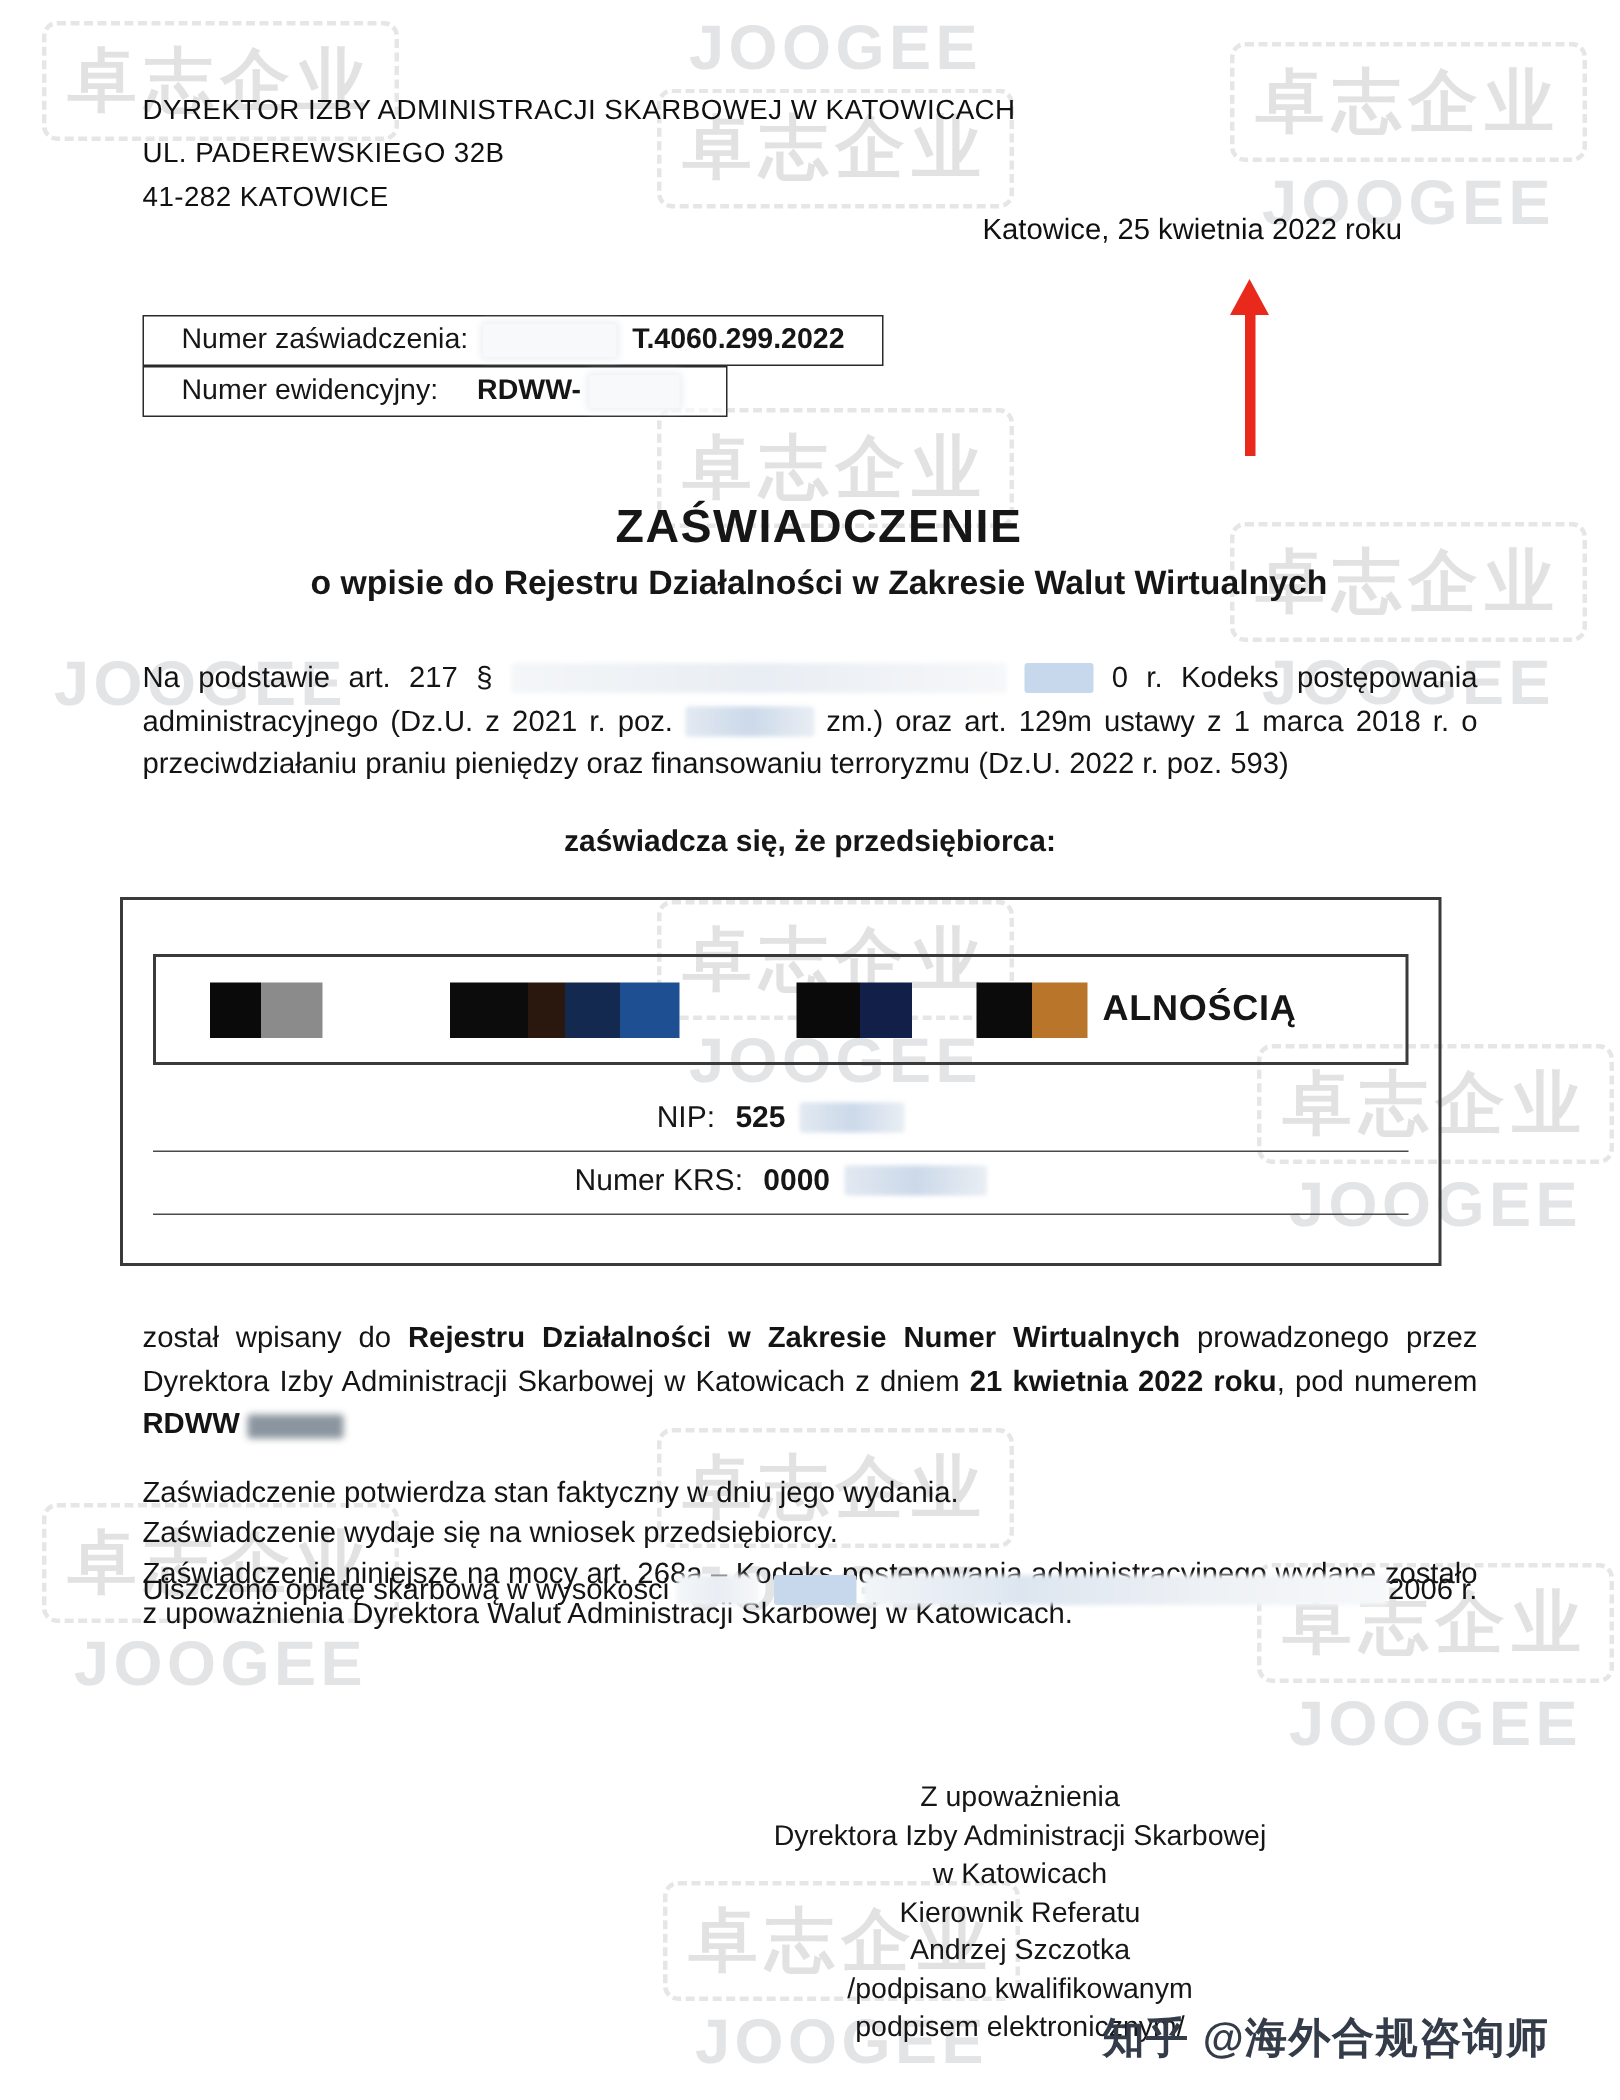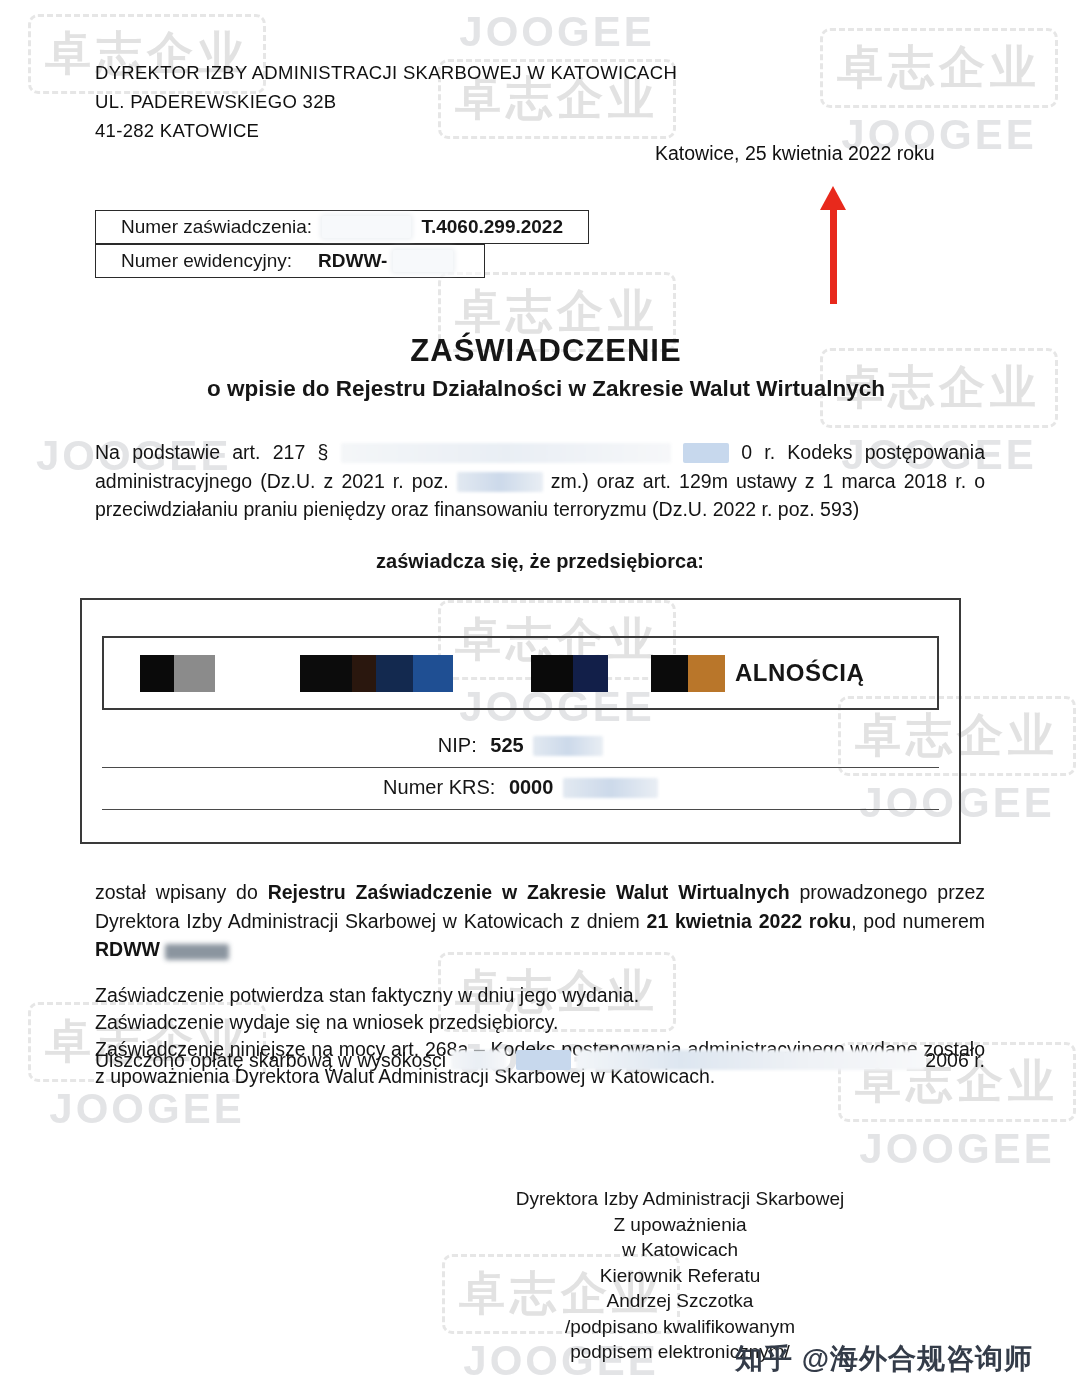--- a/index.html
+++ b/index.html
@@ -183,43 +183,43 @@
         <span class="red smudge" style="width:70px;margin-left:4px"></span>
       </div>
       <div class="idrow krsrow">
         <span>Numer KRS:</span>
         <span class="num" style="margin-left:8px">0000</span>
         <span class="red smudge" style="width:95px;margin-left:4px"></span>
       </div>
     </div>
 
     <p class="para just" id="registration">
-      <span>został wpisany do </span><span class="b">Rejestru Zaświadczenie w Zakresie Walut Wirtualnych</span><span> prowadzonego przez Dyrektora Izby Administracji Skarbowej w Katowicach z dniem </span><span class="b">21 kwietnia 2022 roku</span><span>, pod numerem </span><span class="b">RDWW</span>
+      <span>został wpisany do </span><span class="b">Rejestru Działalności w Zakresie Numer Wirtualnych</span><span> prowadzonego przez Dyrektora Izby Administracji Skarbowej w Katowicach z dniem </span><span class="b">21 kwietnia 2022 roku</span><span>, pod numerem </span><span class="b">RDWW</span>
       <span class="red dark" style="width:64px"></span>
     </p>
 
     <div id="statements">
       <p class="para">Zaświadczenie potwierdza stan faktyczny w dniu jego wydania.</p>
       <p class="para">Zaświadczenie wydaje się na wniosek przedsiębiorcy.</p>
       <p class="para just">Zaświadczenie niniejsze na mocy art. 268a – Kodeks postępowania administracyjnego wydane zostało z upoważnienia Dyrektora Walut Administracji Skarbowej w Katowicach.</p>
     </div>
 
     <div id="fee">
       <div class="line1">
         <span class="para">Uiszczono opłatę skarbową w wysokości</span>
         <span class="red light" style="width:55px"></span>
         <span class="red blue" style="width:55px"></span>
         <span class="grow"></span>
         <span class="para">2006 r.</span>
       </div>
     </div>
 
     <div id="signature">
+      <div>Z upoważnienia</div>
       <div>Dyrektora Izby Administracji Skarbowej</div>
-      <div>Z upoważnienia</div>
       <div>w Katowicach</div>
       <div>Kierownik Referatu</div>
       <div>Andrzej Szczotka</div>
       <div>/podpisano kwalifikowanym</div>
       <div>podpisem elektronicznym/</div>
     </div>
 
     <div id="credit">知乎 @海外合规咨询师</div>
 
   </div>

